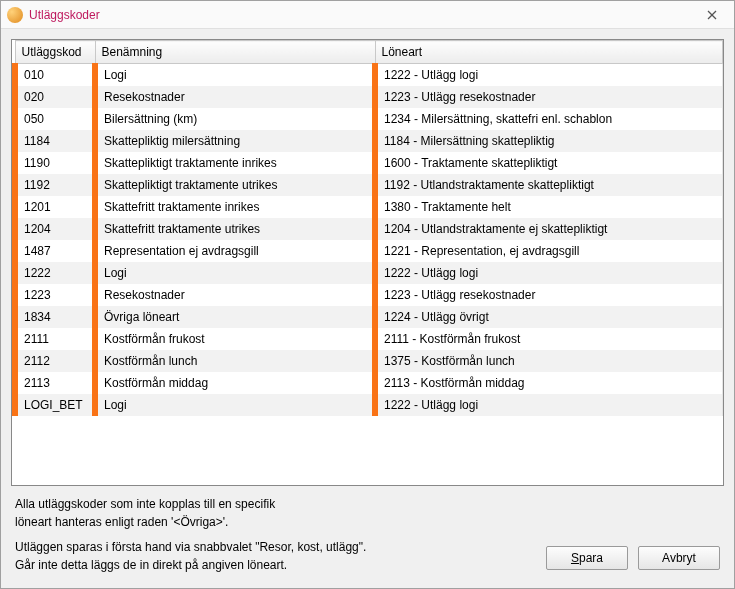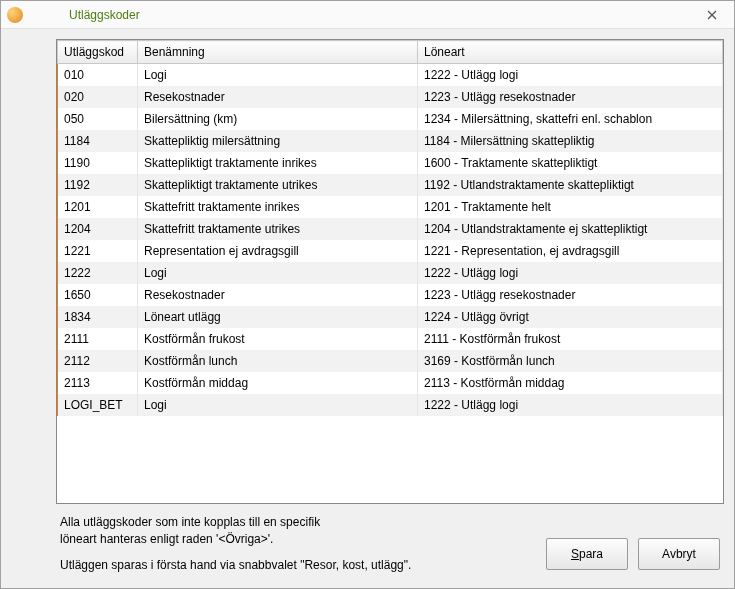--- a/index.html
+++ b/index.html
@@ -23,32 +23,31 @@
   }
   .titlebar .app-icon {
     width: 16px; height: 16px;
     border-radius: 50%;
     background: radial-gradient(circle at 30% 30%, #ffd27a, #e08a1e);
     display: flex; align-items: center; justify-content: center;
     margin-right: 6px;
     font-size: 10px; color: #fff; font-weight: bold;
     line-height: 1;
   }
-  .titlebar .title { color: #4d7c0f; flex: 1; margin-left: 40px; }
+  .titlebar .title { color: #be185d; flex: 1; }
   .titlebar .close {
     width: 32px; height: 100%;
     display: flex; align-items: center; justify-content: center;
     color: #555;
   }
   .content {
     padding: 10px;
     height: calc(100% - 28px);
     display: flex;
     flex-direction: column;
-    margin-left: 45px;
   }
   .grid-wrap {
     flex: 1;
     border: 1px solid #888;
     background: #fff;
     display: flex;
     flex-direction: column;
     min-height: 0;
   }
   .grid-scroll {
@@ -66,21 +65,21 @@
     top: 0;
     background: linear-gradient(#fdfdfd,#ececec);
     border: 1px solid #c8c8c8;
     text-align: left;
     font-weight: normal;
     padding: 4px 6px;
     color: #000;
     height: 22px;
   }
   tbody td {
-    border-left: 1px solid #f97316;
+    border-left: 6px solid #f97316;
     border-right: 1px solid #e5e5e5;
     padding: 4px 6px;
     white-space: nowrap;
     overflow: hidden;
     text-overflow: ellipsis;
     height: 21px;
   }
   tbody tr:nth-child(even) td { background: #f2f2f2; }
   tbody tr:nth-child(odd) td  { background: #ffffff; }
   col.c0 { width: 80px; }
@@ -99,21 +98,21 @@
   }
   .footer-text p { margin: 0 0 8px 0; }
   .buttons {
     display: flex;
     gap: 10px;
     margin-left: auto;
     padding-bottom: 4px;
   }
   button.win {
     min-width: 82px;
-    height: 32px;
+    height: 24px;
     background: linear-gradient(#fdfdfd,#e6e6e6);
     border: 1px solid #9a9a9a;
     border-radius: 2px;
     font-family: inherit;
     font-size: 12px;
     padding: 0 14px;
     cursor: pointer;
   }
   .mnemonic { text-decoration: underline; }
   ::-webkit-scrollbar { width: 17px; background:#f0f0f0;}
@@ -180,56 +179,56 @@
               <td>1600 - Traktamente skattepliktigt</td>
             </tr>
             <tr>
               <td>1192</td>
               <td>Skattepliktigt traktamente utrikes</td>
               <td>1192 - Utlandstraktamente skattepliktigt</td>
             </tr>
             <tr>
               <td>1201</td>
               <td>Skattefritt traktamente inrikes</td>
-              <td>1201 - Traktamente helt</td>
+              <td>1380 - Traktamente helt</td>
             </tr>
             <tr>
               <td>1204</td>
               <td>Skattefritt traktamente utrikes</td>
               <td>1204 - Utlandstraktamente ej skattepliktigt</td>
             </tr>
             <tr>
-              <td>1221</td>
+              <td>1487</td>
               <td>Representation ej avdragsgill</td>
               <td>1221 - Representation, ej avdragsgill</td>
             </tr>
             <tr>
               <td>1222</td>
               <td>Logi</td>
               <td>1222 - Utlägg logi</td>
             </tr>
             <tr>
-              <td>1650</td>
+              <td>1223</td>
               <td>Resekostnader</td>
               <td>1223 - Utlägg resekostnader</td>
             </tr>
             <tr>
               <td>1834</td>
-              <td>Löneart utlägg</td>
+              <td>Övriga löneart</td>
               <td>1224 - Utlägg övrigt</td>
             </tr>
             <tr>
               <td>2111</td>
               <td>Kostförmån frukost</td>
               <td>2111 - Kostförmån frukost</td>
             </tr>
             <tr>
               <td>2112</td>
               <td>Kostförmån lunch</td>
-              <td>3169 - Kostförmån lunch</td>
+              <td>1375 - Kostförmån lunch</td>
             </tr>
             <tr>
               <td>2113</td>
               <td>Kostförmån middag</td>
               <td>2113 - Kostförmån middag</td>
             </tr>
             <tr>
               <td>LOGI_BET</td>
               <td>Logi</td>
               <td>1222 - Utlägg logi</td>
@@ -240,20 +239,21 @@
   </div>
 
   <div class="footer">
     <div class="footer-text">
       <p>
         <span>Alla utläggskoder som inte kopplas till en specifik</span><br>
         <span>löneart hanteras enligt raden '&lt;Övriga&gt;'.</span>
       </p>
       <p style="margin-bottom:0">
         <span>Utläggen sparas i första hand via snabbvalet "Resor, kost, utlägg".</span><br>
+        <span>Går inte detta läggs de in direkt på angiven löneart.</span>
       </p>
     </div>
     <div class="buttons">
       <button class="win"><span class="mnemonic">S</span><span>para</span></button>
       <button class="win">Avbryt</button>
     </div>
   </div>
 
 </div>
 

